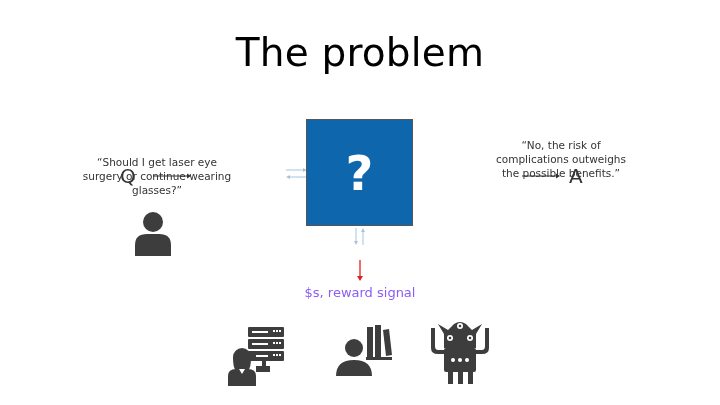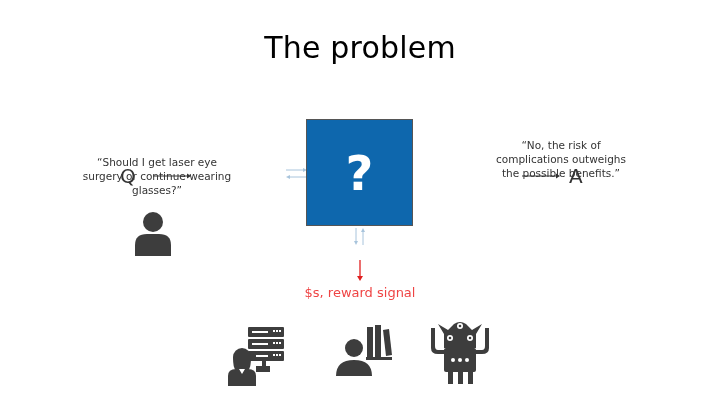--- a/index.html
+++ b/index.html
@@ -1,27 +1,27 @@
 <!DOCTYPE html>
 <html><head>
   <meta charset="utf-8">
   <style>
     html, body { margin:0; padding:0; }
     body { width:720px; height:405px; background:#ffffff; position:relative; overflow:hidden;
            font-family:"DejaVu Sans", sans-serif; color:#000; }
     .abs { position:absolute; }
-    .title { left:0; width:720px; top:30px; text-align:center; font-size:30px; font-weight:normal; letter-spacing:0.2px; }
+    .title { left:0; width:720px; top:30px; text-align:center; font-size:39px; font-weight:normal; letter-spacing:0.2px; }
     .quote { font-size:10.5px; line-height:14px; color:#333; text-align:center; }
     .q-quote { left:82px; top:121px; width:150px;margin-top:34px; }
     .a-quote { left:486px; top:138px; width:150px; }
     .letter { font-size:20px; color:#333; }
     .box { left:306px; top:119px; width:107px; height:107px; background:#0e67ad; border:1.5px solid #555;
            box-sizing:border-box; display:flex; align-items:center; justify-content:center; }
     .box span { color:#fff; font-size:48px; font-weight:bold; }
-    .reward { left:290px; top:285px; width:140px; text-align:center; font-size:13px; color:#ef4444; }
+    .reward { left:290px; top:285px; width:140px; text-align:center; font-size:13px; color:#8b5cf6; }
     svg { position:absolute; overflow:visible; }
   </style>
 </head>
 <body>
 
 <div class="abs title">The problem</div>
 
 <div class="abs quote q-quote">“Should I get laser eye surgery or continue wearing glasses?”</div>
 <div class="abs letter" style="left:120px; top:164px;">Q</div>
 <svg style="left:153px; top:173px;" width="40" height="8">

